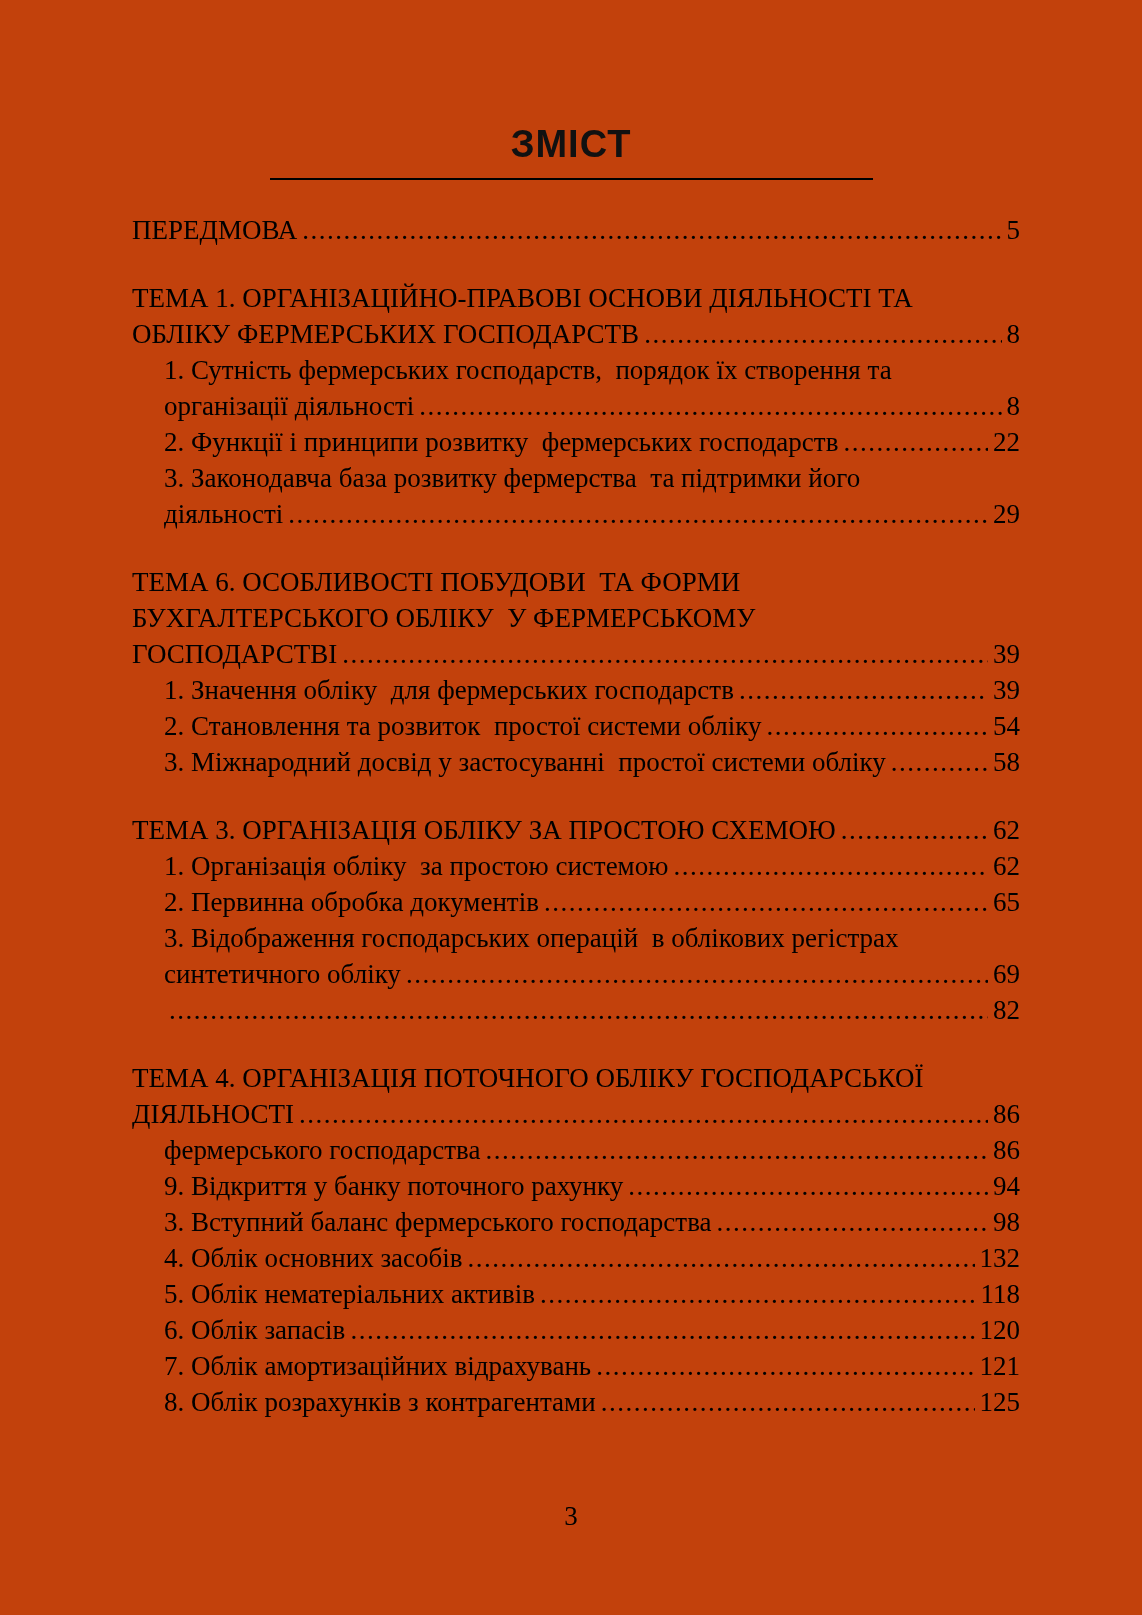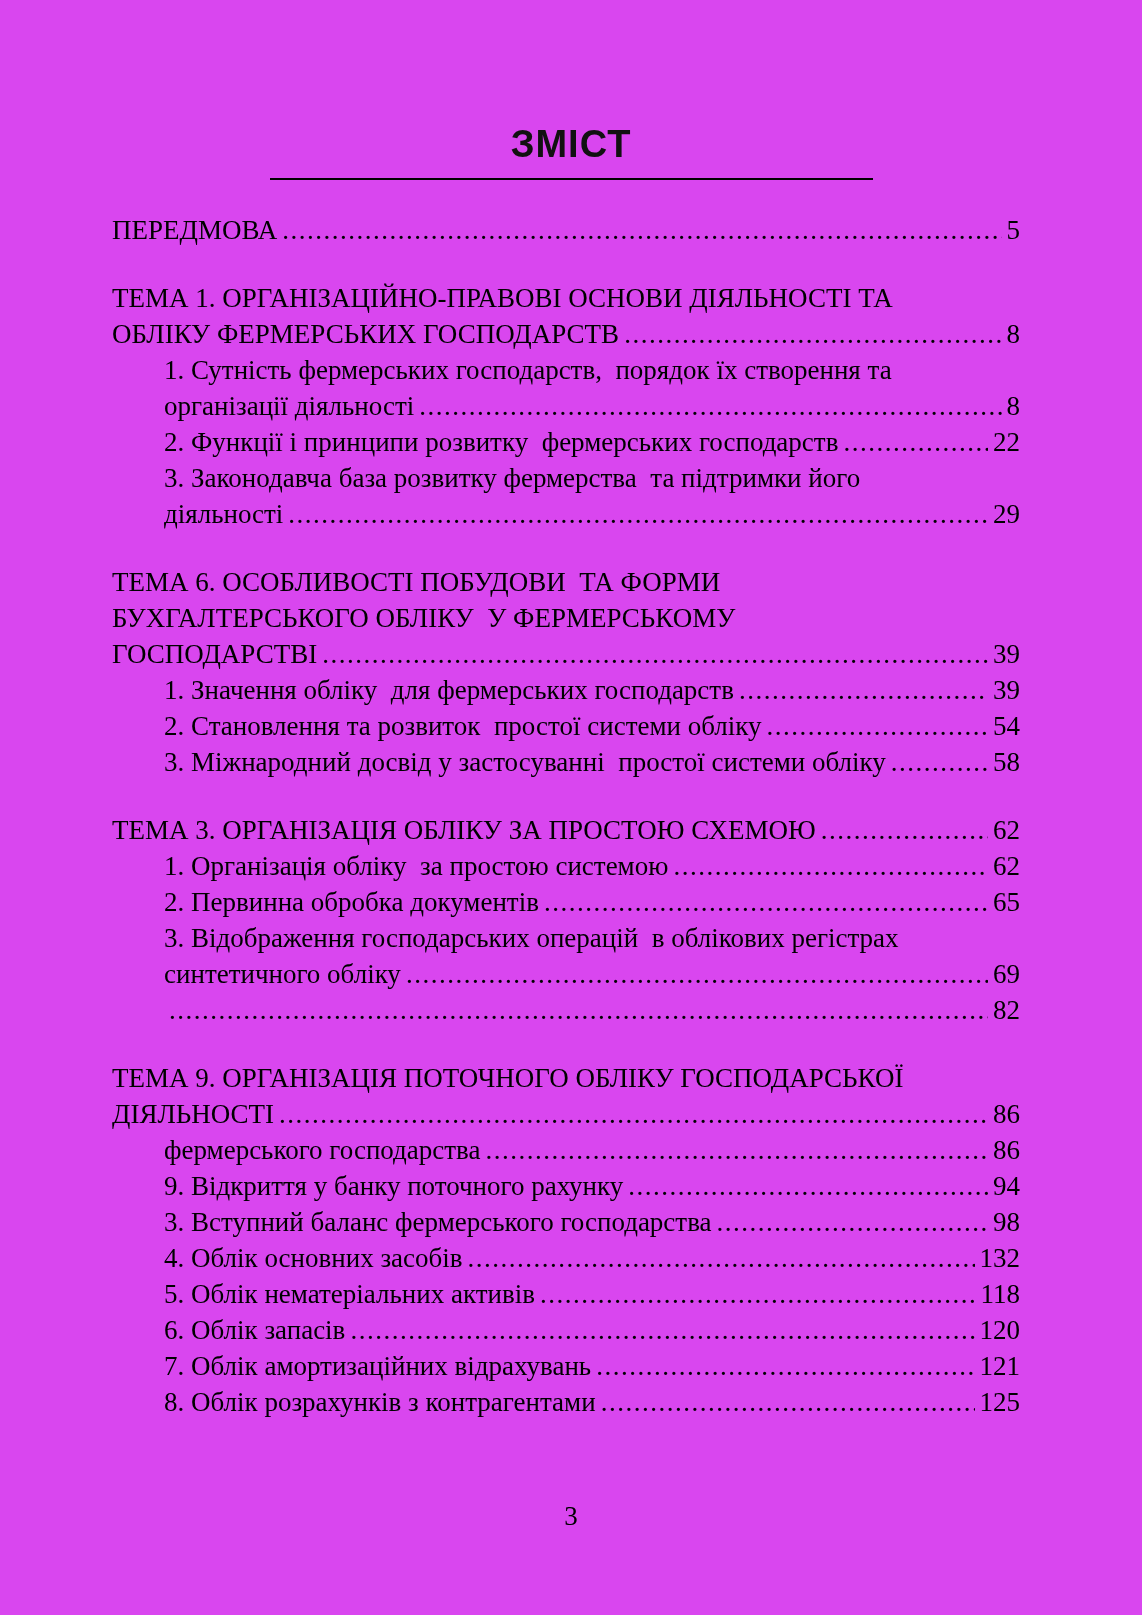--- a/index.html
+++ b/index.html
@@ -8,21 +8,21 @@
     width: 1142px;
     height: 1615px;
     position: relative;
     font-family: "Liberation Serif", "DejaVu Serif", serif;
     color: #000000;
     overflow: hidden;
   }
   .doc-page {
     width: 1142px;
     height: 1615px;
-    background: #d946ef;
+    background: #c2410c;
     padding-top: 124px;
     position: relative;
   }
   .doc-title {
     text-align: center;
     font-family: "Liberation Sans", "DejaVu Sans", sans-serif;
     font-weight: 700;
     font-size: 38px;
     line-height: 40px;
     letter-spacing: 1px;
@@ -34,21 +34,21 @@
     background: #000000;
     margin: 14px auto 0 auto;
   }
   .toc {
     margin-left: 112px;
     width: 908px;
     margin-top: 32px;
     font-size: 27px;
     line-height: 36px;
   }
-  .entry.chapter { margin-top: 32px; }
+  .entry.chapter { margin-top: 32px; margin-left: 20px; }
   .entry.chapter:first-child { margin-top: 0; }
   .entry.item .toc-line { padding-left: 52px; }
   .toc-line {
     display: flex;
     align-items: baseline;
     overflow: hidden;
   }
   .toc-text { white-space: pre; flex: 0 0 auto; }
   .leader {
     flex: 1 1 auto;
@@ -206,21 +206,21 @@
 
     <div class="entry item">
       <div class="toc-line">
         <span class="leader"></span>
         <span class="pg">82</span>
       </div>
     </div>
 
     <div class="entry chapter">
       <div class="toc-line">
-        <span class="toc-text">ТЕМА 9. ОРГАНІЗАЦІЯ ПОТОЧНОГО ОБЛІКУ ГОСПОДАРСЬКОЇ</span>
+        <span class="toc-text">ТЕМА 4. ОРГАНІЗАЦІЯ ПОТОЧНОГО ОБЛІКУ ГОСПОДАРСЬКОЇ</span>
       </div>
       <div class="toc-line">
         <span class="toc-text">ДІЯЛЬНОСТІ</span>
         <span class="leader"></span>
         <span class="pg">86</span>
       </div>
     </div>
 
     <div class="entry item">
       <div class="toc-line">

